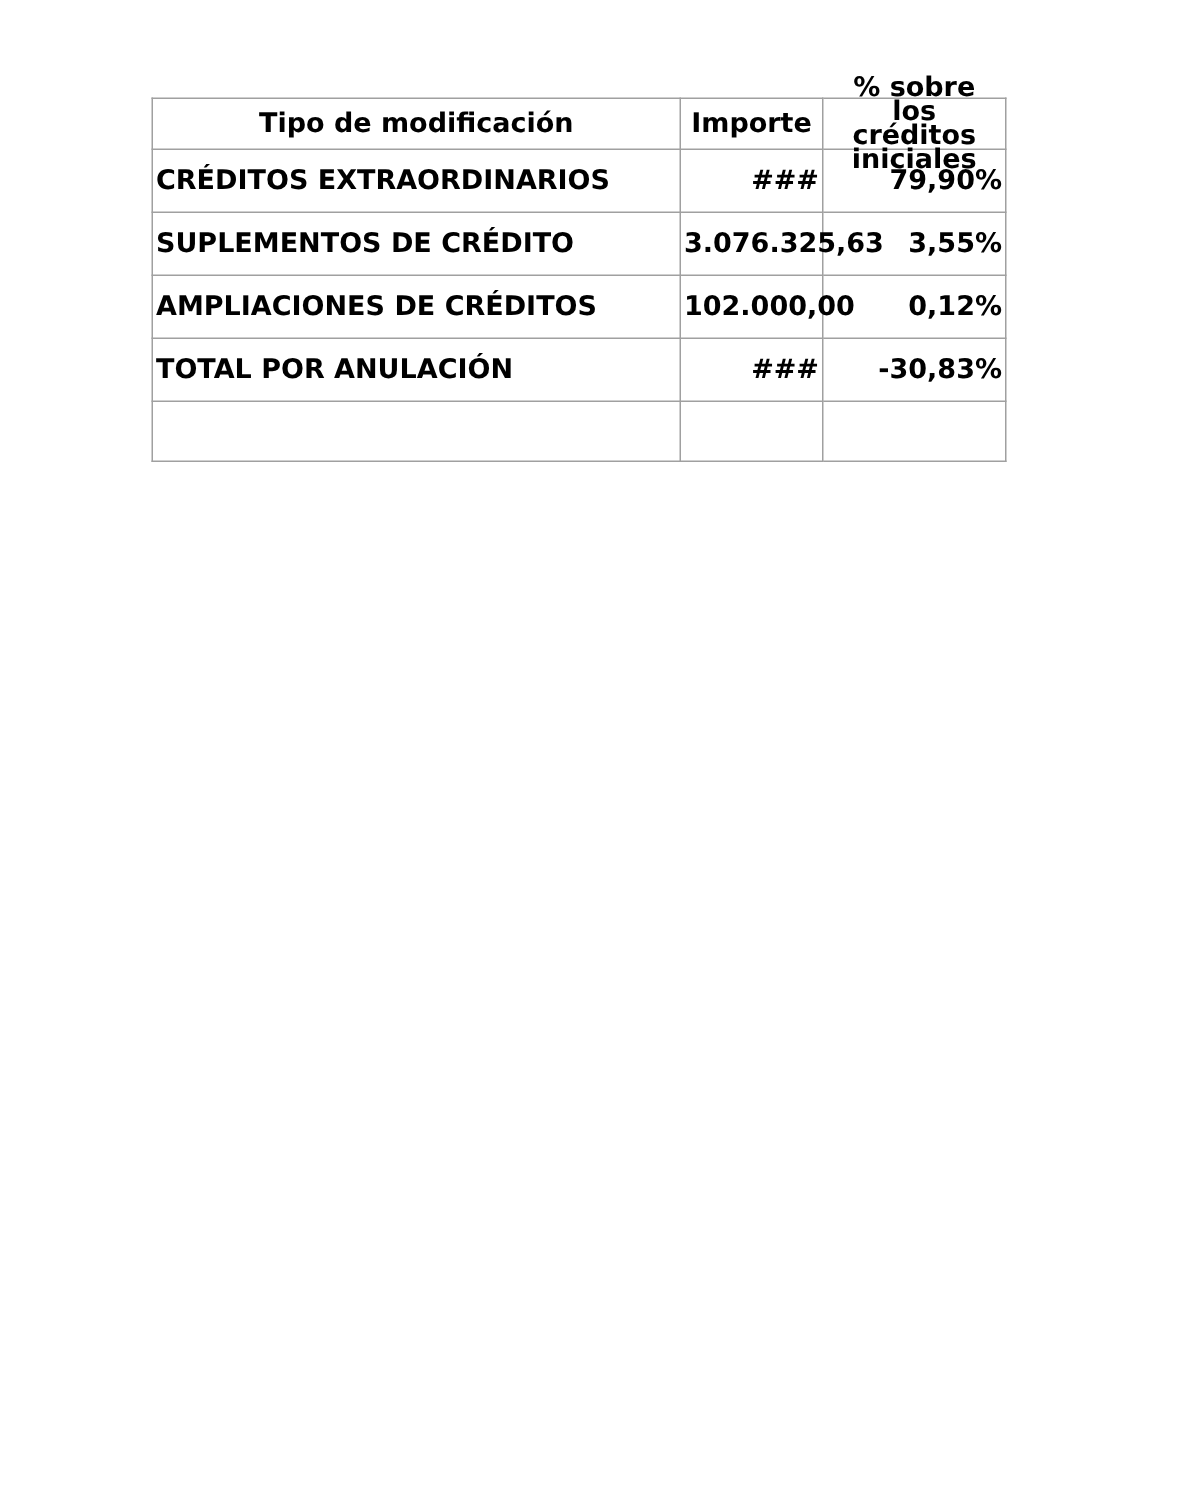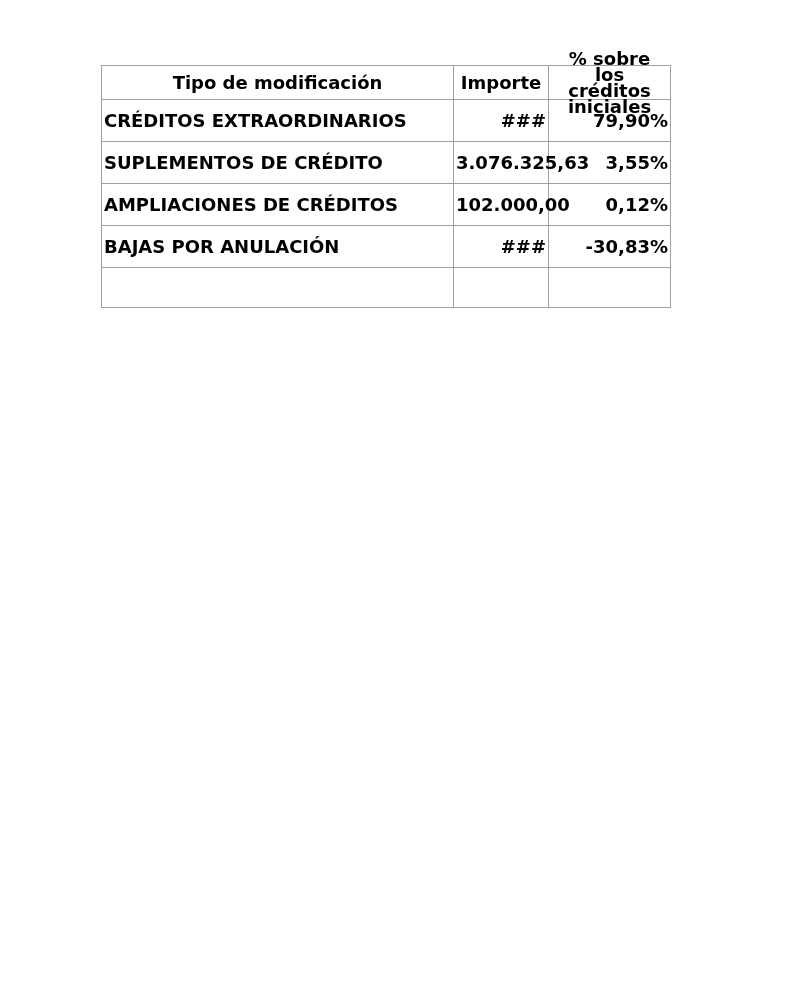--- a/index.html
+++ b/index.html
@@ -86,21 +86,21 @@
       <td class="label">SUPLEMENTOS DE CRÉDITO</td>
       <td class="num">3.076.325,63</td>
       <td class="pct">3,55%</td>
     </tr>
     <tr class="r">
       <td class="label">AMPLIACIONES DE CRÉDITOS</td>
       <td class="num">102.000,00</td>
       <td class="pct">0,12%</td>
     </tr>
     <tr class="r">
-      <td class="label">BAJAS POR ANULACIÓN</td>
+      <td class="label">TOTAL POR ANULACIÓN</td>
       <td class="num">###</td>
       <td class="pct">-30,83%</td>
     </tr>
     <tr class="blank">
       <td class="label"></td>
       <td class="num"></td>
       <td class="pct"></td>
     </tr>
   </tbody>
     </table>

